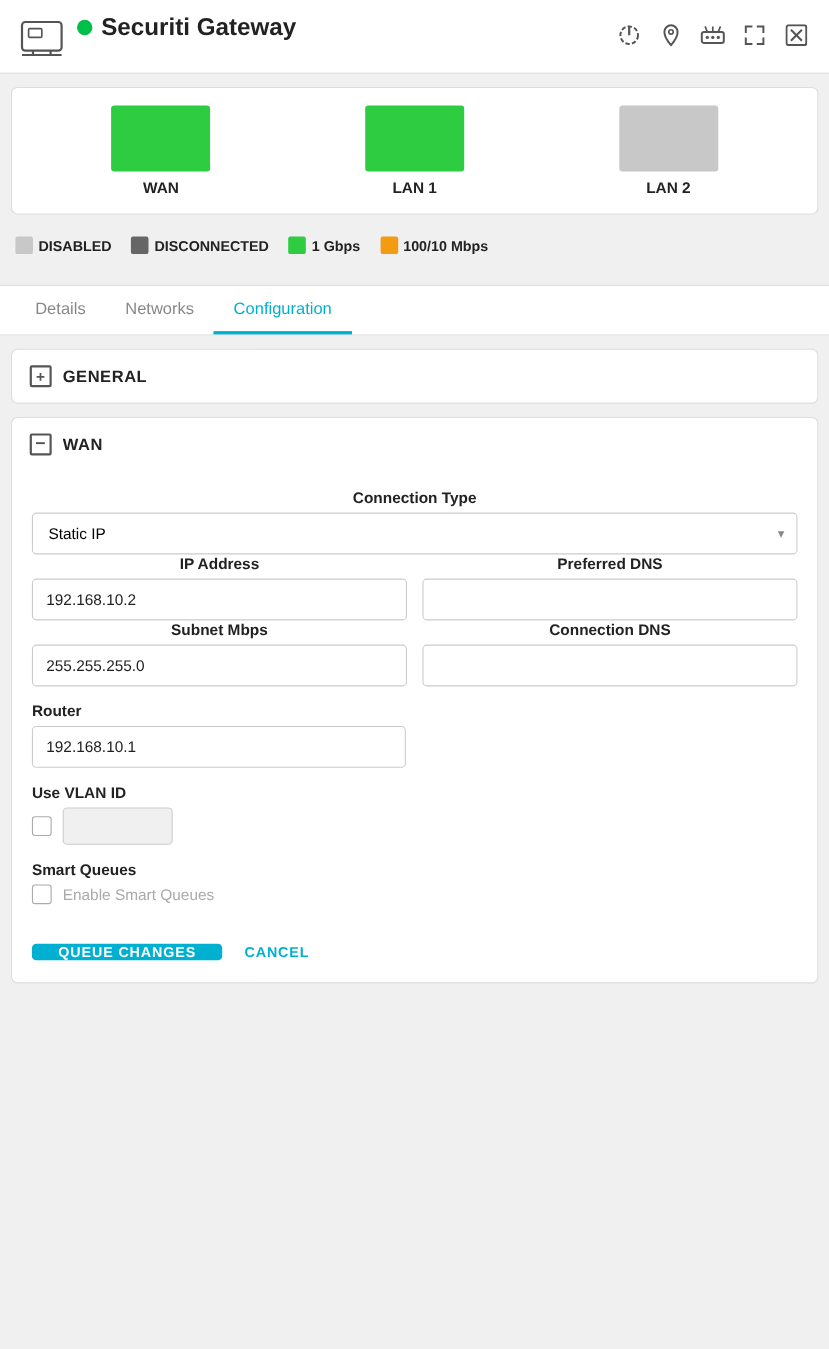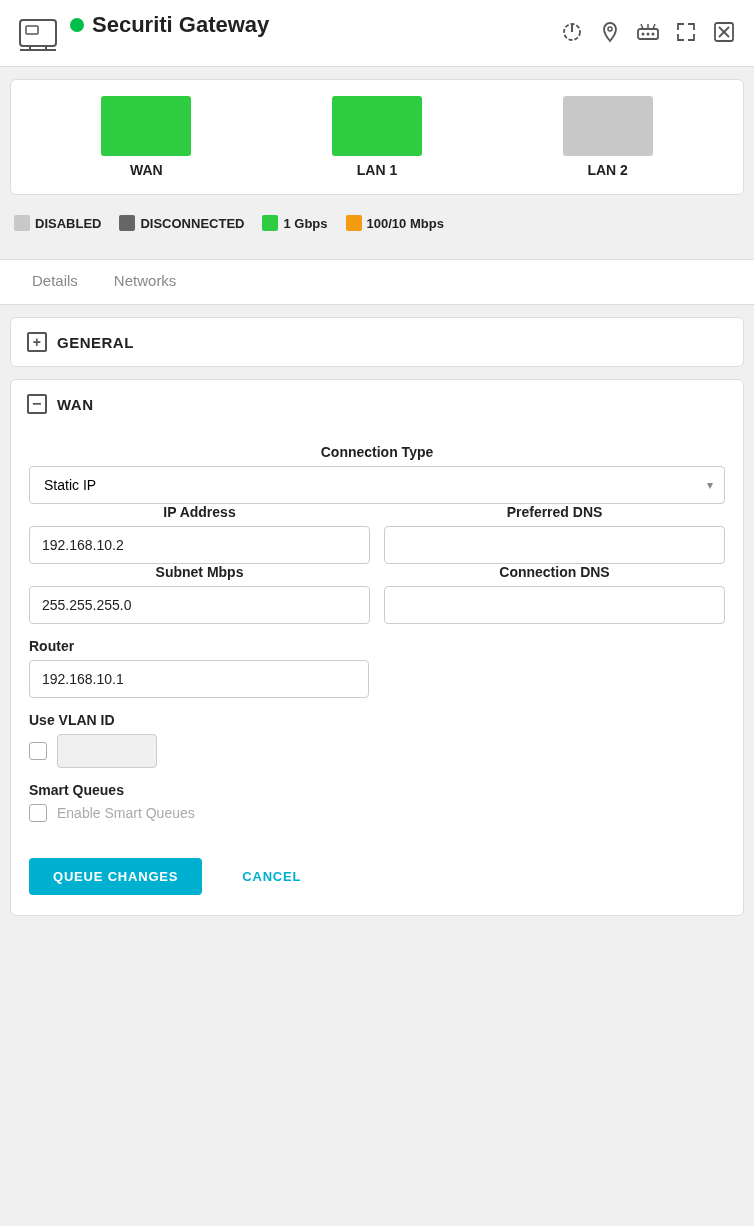--- a/index.html
+++ b/index.html
@@ -301,38 +301,37 @@
     .bottom-buttons {
       display: flex;
       align-items: center;
       gap: 20px;
       padding: 16px 18px 20px 18px;
     }
     .btn-primary {
       background: #00b0d0;
       color: #fff;
       border: none;
-      padding: 11px 24px;
+      padding: 0 24px;
       border-radius: 4px;
       font-size: 13px;
       font-weight: 700;
       letter-spacing: 0.8px;
       cursor: pointer;
       text-transform: uppercase;
     }
     .btn-cancel {
       background: transparent;
       color: #00b0d0;
       border: none;
       font-size: 13px;
       font-weight: 700;
       letter-spacing: 0.8px;
       cursor: pointer;
       text-transform: uppercase;
-      margin-left: 20px;
     }
 
     
     .divider {
       border: none;
       border-top: 1px solid #e0e0e0;
       margin: 0;
     }
   </style>
 </head>
@@ -430,20 +429,21 @@
     <div class="legend-box orange"></div>
     <span>100/10 Mbps</span>
   </div>
 </div>
 
 <hr class="divider">
 
 <div class="tabs">
   <div class="tab">Details</div>
   <div class="tab">Networks</div>
+  <div class="tab active">Configuration</div>
 </div>
 
 <div class="section-card">
   <div class="section-header">
     <div class="expand-icon">
       <span>+</span>
     </div>
     <span>GENERAL</span>
   </div>
 </div>

